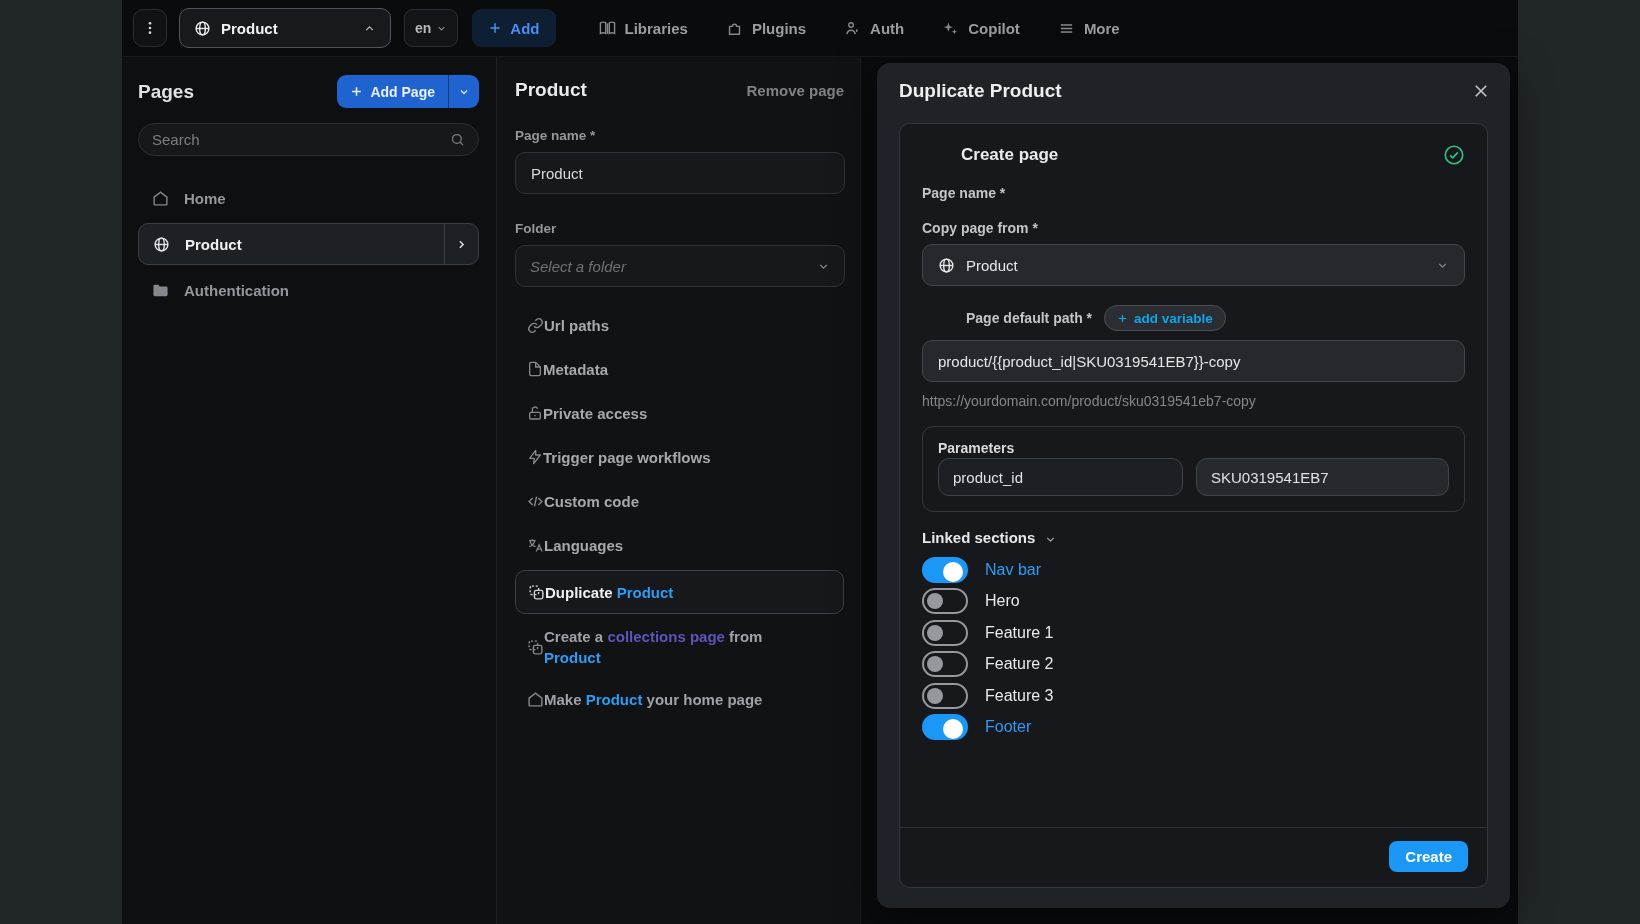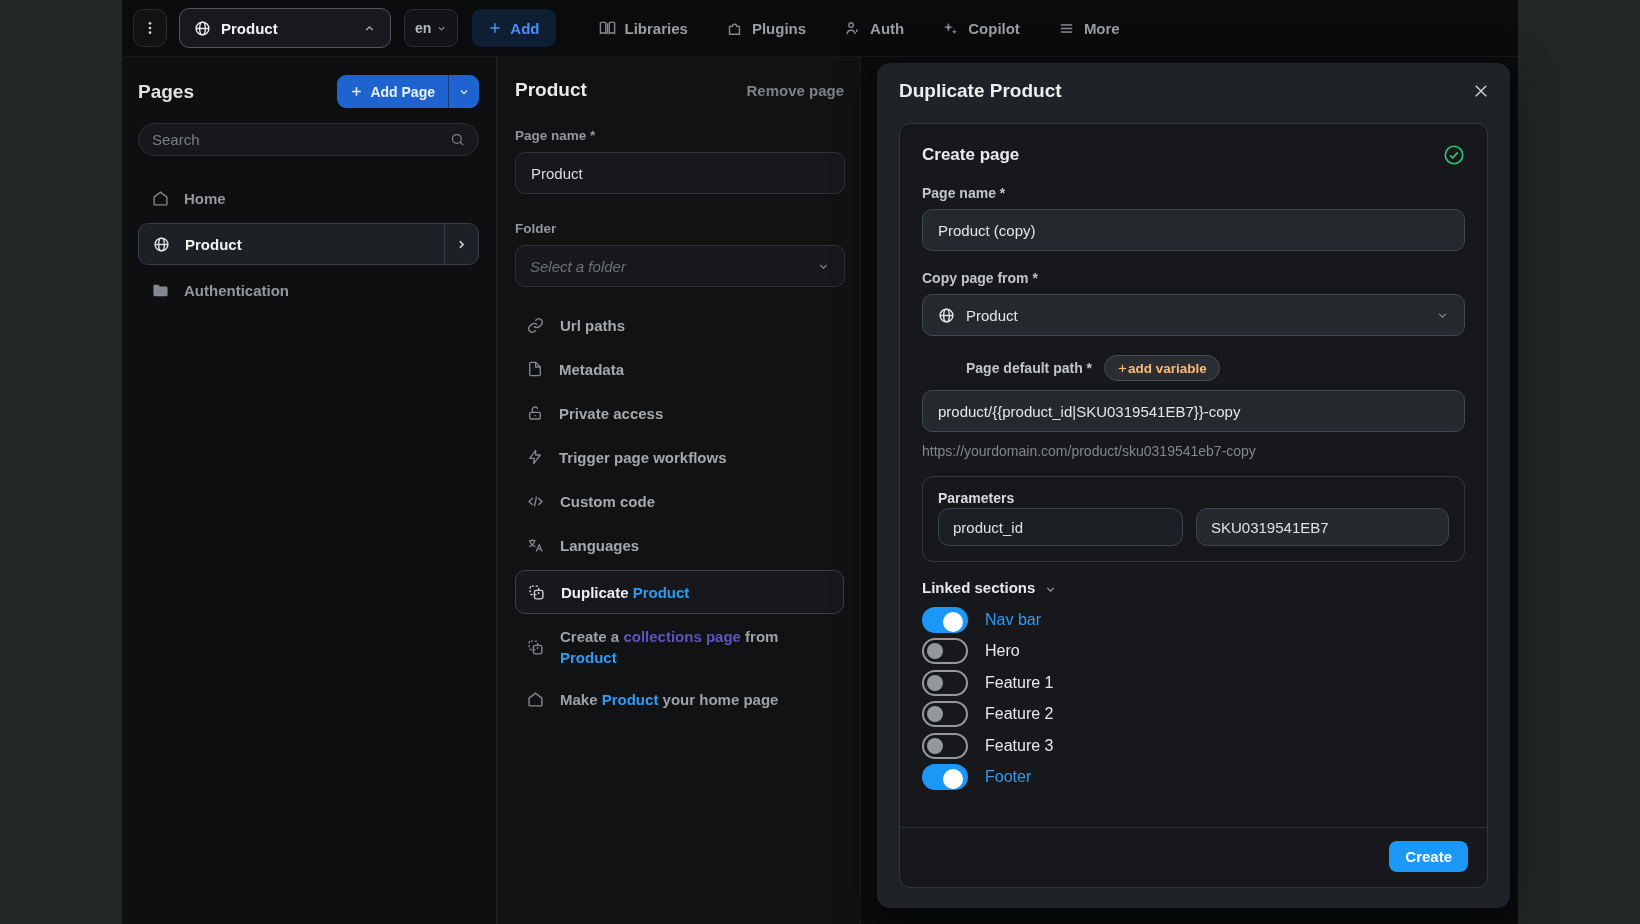--- a/index.html
+++ b/index.html
@@ -64,21 +64,21 @@
   .removepage { font-size:15px; color:#7f8285; font-weight:bold; }
   .fieldlabel { margin-top:27px; margin-bottom:9px; font-size:13.5px; font-weight:bold; color:#94979b; }
   .textinput { width:330px; height:42px; border:1px solid #2f3236; border-radius:10px;
                background:#16181b; display:flex; align-items:center; padding:0 15px;
                color:#d9dbdd; font-size:15px; }
   .selectinput { width:330px; height:42px; border:1px solid #2f3236; border-radius:10px;
                  background:#16181b; display:flex; align-items:center; padding:0 14px;
                  color:#6e7176; font-size:15px; gap:10px;font-style:italic; }
   .selectinput .ph { flex:1; }
   .actions { margin-top:16px; }
-  .actionrow { height:44px; display:flex; align-items:center; gap:16px; padding:0 12px;
+  .actionrow { height:44px; display:flex; align-items:center; padding:0 12px;
                color:#a6a9ac; font-size:15px; font-weight:bold; }
   .actionrow svg { color:#85888c; flex:0 0 auto; }
   .actionrow.highlight { background:#16181c; border:1px solid #3c4046; border-radius:10px;
                          margin:3px 0; color:#eef0f1; }
   .actionrow.highlight svg { color:#cfd1d3; }
   .actionrow.tall { height:60px; }
   .blue { color:#2e9bf5; }
   .purple { color:#5f54bd; }
   .dim { color:#9fa2a6; }
   .wrap2 { line-height:1.4; font-weight:bold; font-size:15px; color:#9fa2a6; width:270px; }
@@ -86,31 +86,31 @@
   
   .dialog { position:absolute; left:755px; top:63px; width:633px; height:845px;
             background:#1f2227; border-radius:13px; padding:17px 22px 20px 22px;
             display:flex; flex-direction:column; box-shadow:0 10px 40px rgba(0,0,0,.5); }
   .dlghead { display:flex; align-items:flex-start; }
   .dlgtitle { font-size:19px; font-weight:bold; color:#eceeef; flex:1; }
   .closex { color:#c6c8ca; margin-top:2px; margin-right:-2px; }
   .card { margin-top:21px; flex:1; border:1px solid #33363c; border-radius:11px;
           background:#16181c; display:flex; flex-direction:column; overflow:hidden; }
   .cardbody { padding:20px 22px 8px 22px; flex:1; }
-  .cardheadrow { display:flex; align-items:center; }
+  .cardheadrow { display:flex; align-items:center;margin-left:39px; }
   .cardtitle { font-size:17px; font-weight:bold; color:#e9ebec; flex:1; }
   .dlabel { margin-top:19px; margin-bottom:8px; font-size:14px; font-weight:bold; color:#c3c6c9; }
   .dinput { height:42px; border:1px solid #42464d; border-radius:10px; background:#25282d;
             display:flex; align-items:center; padding:0 15px; color:#e4e6e8; font-size:15px; gap:11px; }
   .dinput .grow { flex:1; }
   .chiprow { margin-top:19px; margin-bottom:9px; display:flex; align-items:center; gap:12px; }
   .chiprow .lbl { font-size:14px; font-weight:bold; color:#c3c6c9;padding-left:44px; }
   .chip { height:26px; border:1px solid #4a4e54; border-radius:13px; background:#2a2d32;
-          display:flex; align-items:center; gap:0; padding:0 12px;
-          color:#fdba74; font-size:13.5px; font-weight:bold; }
+          display:flex; align-items:center; gap:6px; padding:0 12px;
+          color:#0ea5e9; font-size:13.5px; font-weight:bold; }
   .helper { margin-top:11px; font-size:14px; color:#84878b; }
   .paramsbox { margin-top:17px; border:1px solid #33373d; border-radius:11px; padding:13px 15px 15px 15px; }
   .paramstitle { font-size:14px; font-weight:bold; color:#d9dbdd; }
   .paramsrow { margin-top:2px; display:flex; gap:13px;align-items:flex-end; }
   .pinput { height:38px; border:1px solid #3f434a; border-radius:11px; background:#1c1f23;
             display:flex; align-items:center; padding:0 14px; color:#dfe1e3; font-size:15px; }
   .pinput.name { flex:0 0 245px; }
   .pinput.value { flex:1; background:#26292e; }
   .linkedhead { margin-top:17px; display:flex; align-items:flex-end; gap:9px; }
   .linkedtitle { font-size:15px; font-weight:bold; color:#e6e8ea; }
@@ -445,23 +445,20 @@
           <div class="cardtitle">Create page</div>
           <span style="color:#2fc47c">
             <svg width="22" height="22" viewBox="0 0 24 24" fill="none" stroke="currentColor" stroke-width="1.8">
                   <circle cx="12" cy="12" r="9.5"></circle>
                   <path d="M7.8 12.4l2.8 2.8 5.6-6"></path>
                 </svg>
           </span>
         </div>
 
         <div class="dlabel">Page name *</div>
-        <div class="dinput">
-          <span>Product (copy)</span>
-        </div>
 
         <div class="dlabel">Copy page from *</div>
         <div class="dinput">
           <span style="color:#e6e8ea">
             <svg width="17" height="17" viewBox="0 0 24 24" fill="none" stroke="currentColor" stroke-width="2">
                   <circle cx="12" cy="12" r="9"></circle>
                   <ellipse cx="12" cy="12" rx="4" ry="9"></ellipse>
                   <line x1="3" y1="12" x2="21" y2="12"></line>
                 </svg>
           </span>

